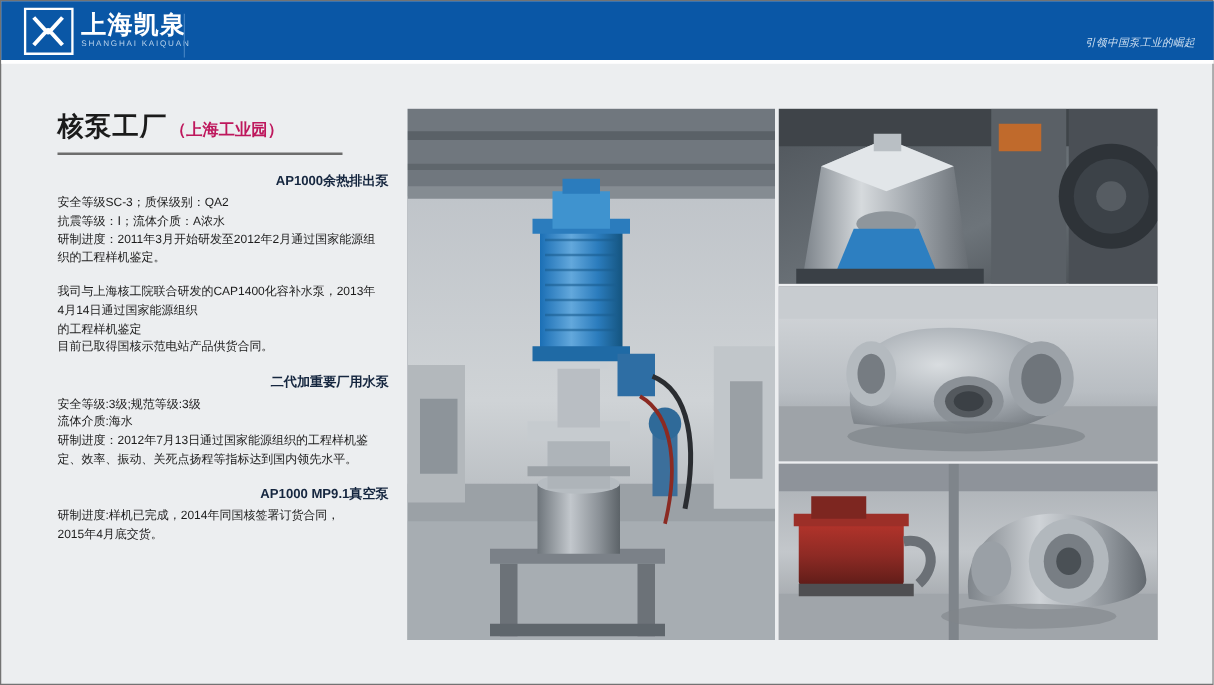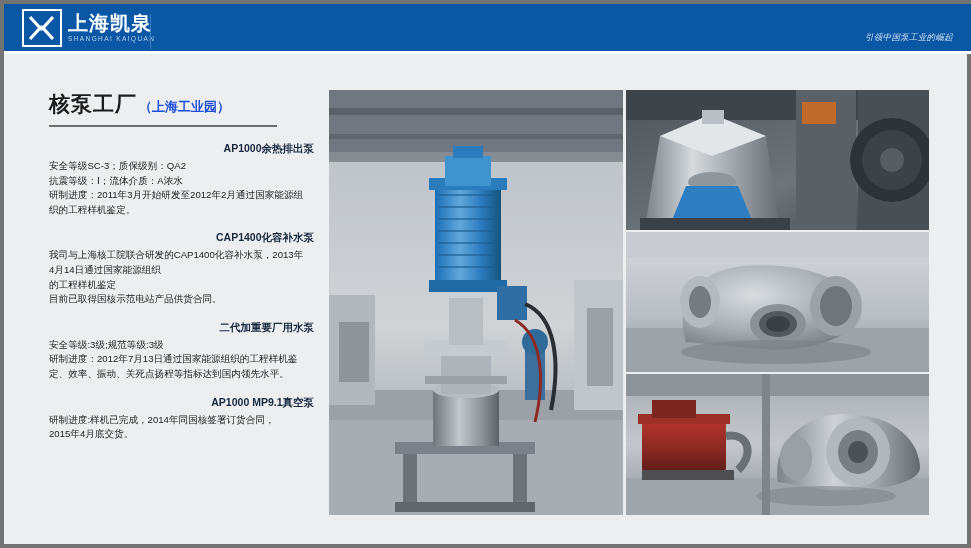--- a/index.html
+++ b/index.html
@@ -12,21 +12,21 @@
     font-family: "Liberation Sans", sans-serif;
     background: #ffffff;
     overflow: hidden;
   }
   .slide {
     position: relative;
     width: 971px;
     height: 548px;
     background: #eceef0;
     box-sizing: border-box;
-    border: 4px solid #737373;
+    border: 1px solid #737373;
   }
   
   .header {
     position: absolute;
     left: 0; top: 0;
     width: 971px;
     height: 47px;
     background: #0a57a6;
   }
   .header-bottom-rule {
@@ -99,21 +99,21 @@
   }
   .title-main {
     font-size: 21px;
     font-weight: bold;
     color: #1b1b1b;
     letter-spacing: 1px;
   }
   .title-sub {
     font-size: 13px;
     font-weight: bold;
-    color: #1d4ed8;
+    color: #be185d;
     margin-left: 2px;
   }
   .title-rule {
     width: 228px;
     height: 2px;
     background: #6d6d6d;
     margin-top: 1px;
     margin-bottom: 14px;
   }
   .sec {
@@ -212,30 +212,30 @@
 
       <div class="sec">
         <div class="sec-head">AP1000余热排出泵</div>
         <div class="sec-line">安全等级SC-3；质保级别：QA2</div>
         <div class="sec-line">抗震等级：Ⅰ；流体介质：A浓水</div>
         <div class="sec-line">研制进度：2011年3月开始研发至2012年2月通过国家能源组</div>
         <div class="sec-line">织的工程样机鉴定。</div>
       </div>
 
       <div class="sec">
-        <div class="sec-head">CAP1400化容补水泵</div>
         <div class="sec-line">我司与上海核工院联合研发的CAP1400化容补水泵，2013年</div>
         <div class="sec-line">4月14日通过国家能源组织</div>
         <div class="sec-line">的工程样机鉴定</div>
         <div class="sec-line">目前已取得国核示范电站产品供货合同。</div>
       </div>
 
       <div class="sec">
         <div class="sec-head">二代加重要厂用水泵</div>
         <div class="sec-line">安全等级:3级;规范等级:3级</div>
+        <div class="sec-line">流体介质:海水</div>
         <div class="sec-line">研制进度：2012年7月13日通过国家能源组织的工程样机鉴</div>
         <div class="sec-line">定、效率、振动、关死点扬程等指标达到国内领先水平。</div>
       </div>
 
       <div class="sec">
         <div class="sec-head">AP1000 MP9.1真空泵</div>
         <div class="sec-line">研制进度:样机已完成，2014年同国核签署订货合同，</div>
         <div class="sec-line">2015年4月底交货。</div>
       </div>
     </div>

